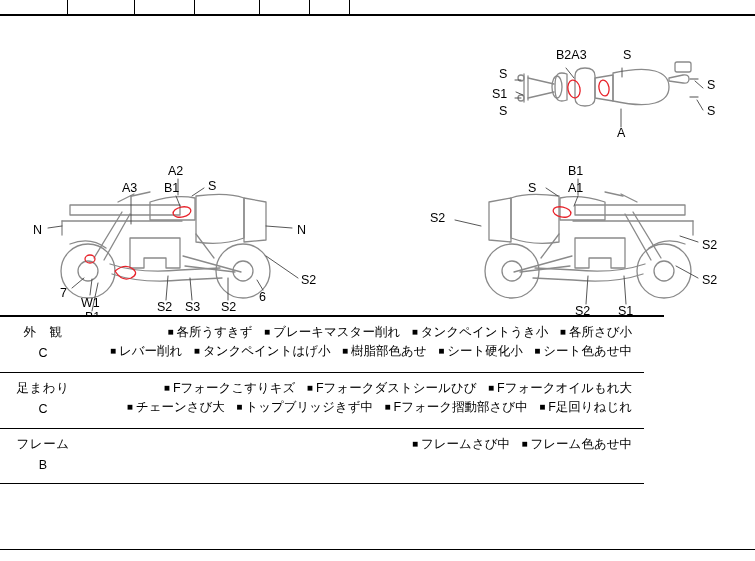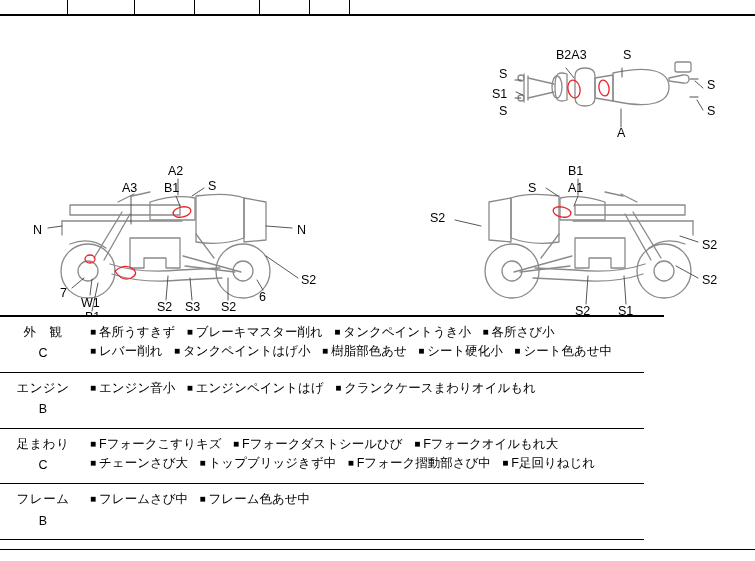--- a/index.html
+++ b/index.html
@@ -74,20 +74,21 @@
     font-size: 12.5px;
     letter-spacing: 0.5px;
   }
   .cat-grade {
     display: block;
     font-size: 12.5px;
     margin-top: 2px;
   }
   .items-cell {
     padding-left: 10px;
+    text-align: right;
   }
   .item {
     white-space: nowrap;
     margin-right: 8px;
     display: inline;
   }
   .bullet {
     font-size: 10px;
     vertical-align: 1px;
     margin-right: 3px;
@@ -321,31 +322,20 @@
           <span class="item"><span class="bullet">■</span><span>各所さび小</span></span>
           <span class="item"><span class="bullet">■</span><span>レバー削れ</span></span>
           <span class="item"><span class="bullet">■</span><span>タンクペイントはげ小</span></span>
           <span class="item"><span class="bullet">■</span><span>樹脂部色あせ</span></span>
           <span class="item"><span class="bullet">■</span><span>シート硬化小</span></span>
           <span class="item"><span class="bullet">■</span><span>シート色あせ中</span></span>
         </td>
       </tr>
       <tr>
         <td class="cat-cell">
-          <span class="cat-name">エンジン</span>
-          <span class="cat-grade">B</span>
-        </td>
-        <td class="items-cell">
-          <span class="item"><span class="bullet">■</span><span>エンジン音小</span></span>
-          <span class="item"><span class="bullet">■</span><span>エンジンペイントはげ</span></span>
-          <span class="item"><span class="bullet">■</span><span>クランクケースまわりオイルもれ</span></span>
-        </td>
-      </tr>
-      <tr>
-        <td class="cat-cell">
           <span class="cat-name">足まわり</span>
           <span class="cat-grade">C</span>
         </td>
         <td class="items-cell">
           <span class="item"><span class="bullet">■</span><span>Fフォークこすりキズ</span></span>
           <span class="item"><span class="bullet">■</span><span>Fフォークダストシールひび</span></span>
           <span class="item"><span class="bullet">■</span><span>Fフォークオイルもれ大</span></span>
           <span class="item"><span class="bullet">■</span><span>チェーンさび大</span></span>
           <span class="item"><span class="bullet">■</span><span>トップブリッジきず中</span></span>
           <span class="item"><span class="bullet">■</span><span>Fフォーク摺動部さび中</span></span>

